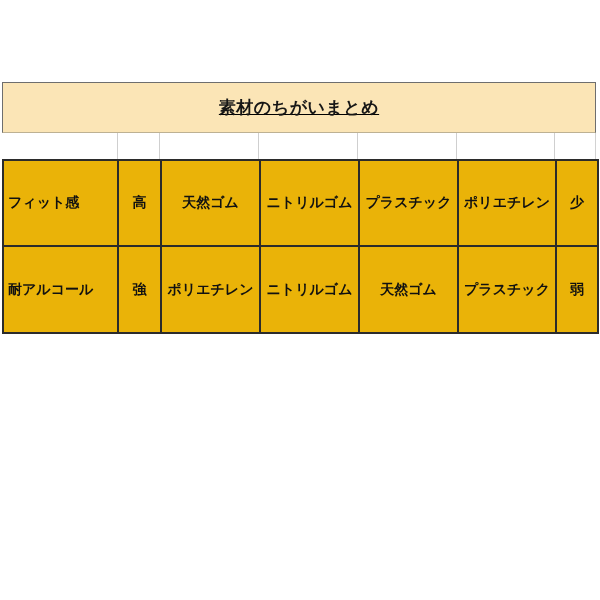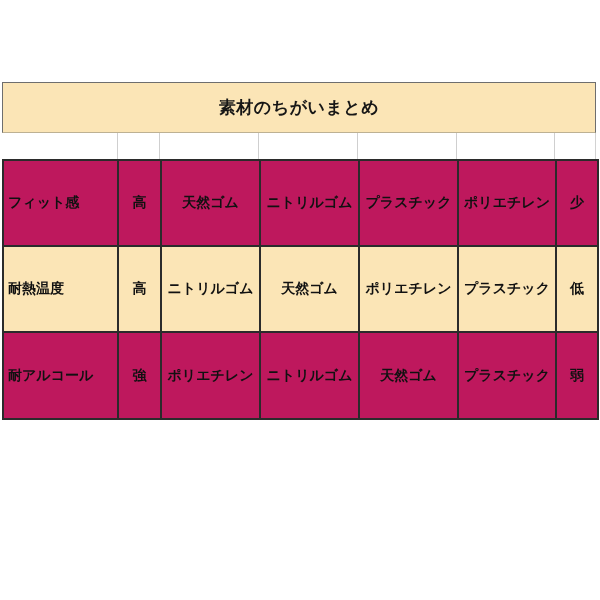--- a/index.html
+++ b/index.html
@@ -22,20 +22,21 @@
     top: 82px;
     width: 594px;
     height: 51px;
     box-sizing: border-box;
     background: #fbe5b6;
     border: 1px solid #6e6e6e;
     border-bottom: 1px solid #bdb193;
     display: flex;
     align-items: center;
     justify-content: center;
+    text-decoration: underline;
   }
   .banner .title {
     font-size: 17px;
     font-weight: bold;
     color: #161616;
     letter-spacing: 0.5px;
   }
   
   .spacer-row {
     position: absolute;
@@ -72,21 +73,21 @@
     text-align: center;
     vertical-align: middle;
     padding: 0;
     overflow: hidden;
     white-space: nowrap;
   }
   table.grid td.label-cell {
     text-align: left;
     padding-left: 4px;
   }
-  tr.row-white { background: #be185d; }
+  tr.row-white { background: #eab308; }
   tr.row-cream { background: #fbe5b6; }
   tr.r1, tr.r2 { height: 86px; }
   tr.r3, tr.r4 { height: 87px; }
 </style>
 </head>
 <body>
 
 <div class="stage">
 
   <div class="banner">
@@ -115,29 +116,20 @@
     <tbody>
       <tr class="row-white r1">
         <td class="label-cell">フィット感</td>
         <td>高</td>
         <td>天然ゴム</td>
         <td>ニトリルゴム</td>
         <td>プラスチック</td>
         <td>ポリエチレン</td>
         <td>少</td>
       </tr>
-      <tr class="row-cream r2">
-        <td class="label-cell">耐熱温度</td>
-        <td>高</td>
-        <td>ニトリルゴム</td>
-        <td>天然ゴム</td>
-        <td>ポリエチレン</td>
-        <td>プラスチック</td>
-        <td>低</td>
-      </tr>
       <tr class="row-white r3">
         <td class="label-cell">耐アルコール</td>
         <td>強</td>
         <td>ポリエチレン</td>
         <td>ニトリルゴム</td>
         <td>天然ゴム</td>
         <td>プラスチック</td>
         <td>弱</td>
       </tr>
     </tbody>

